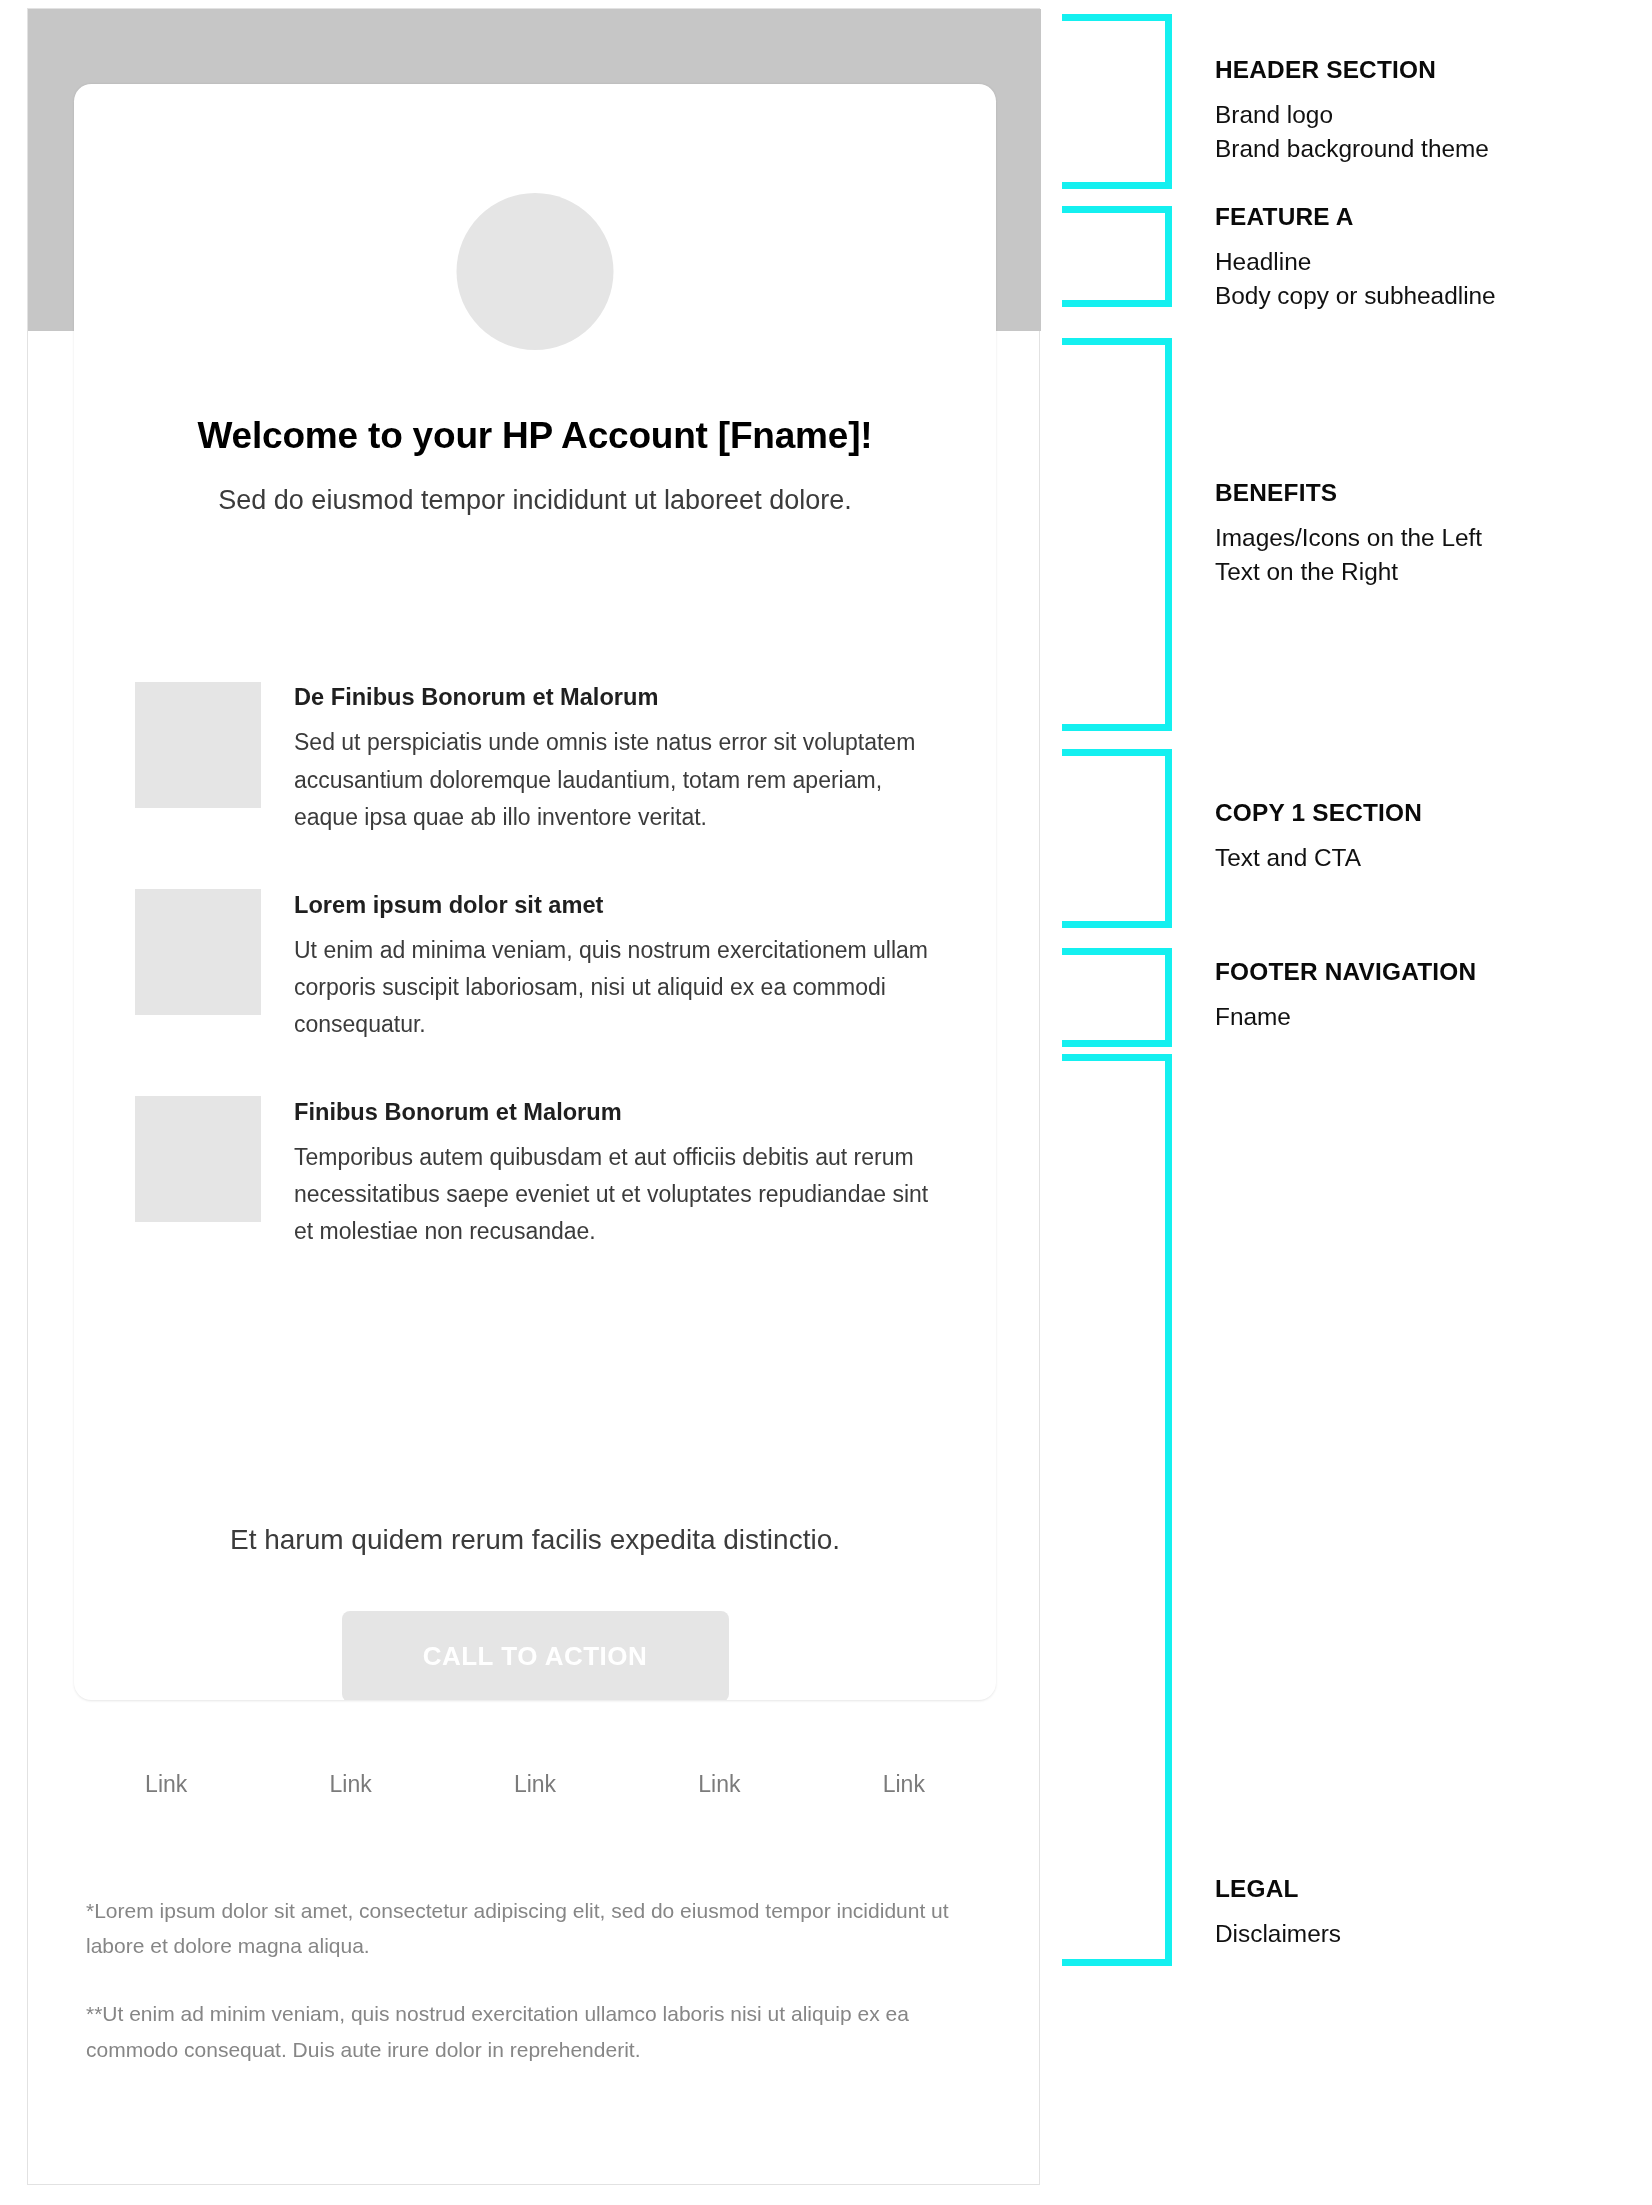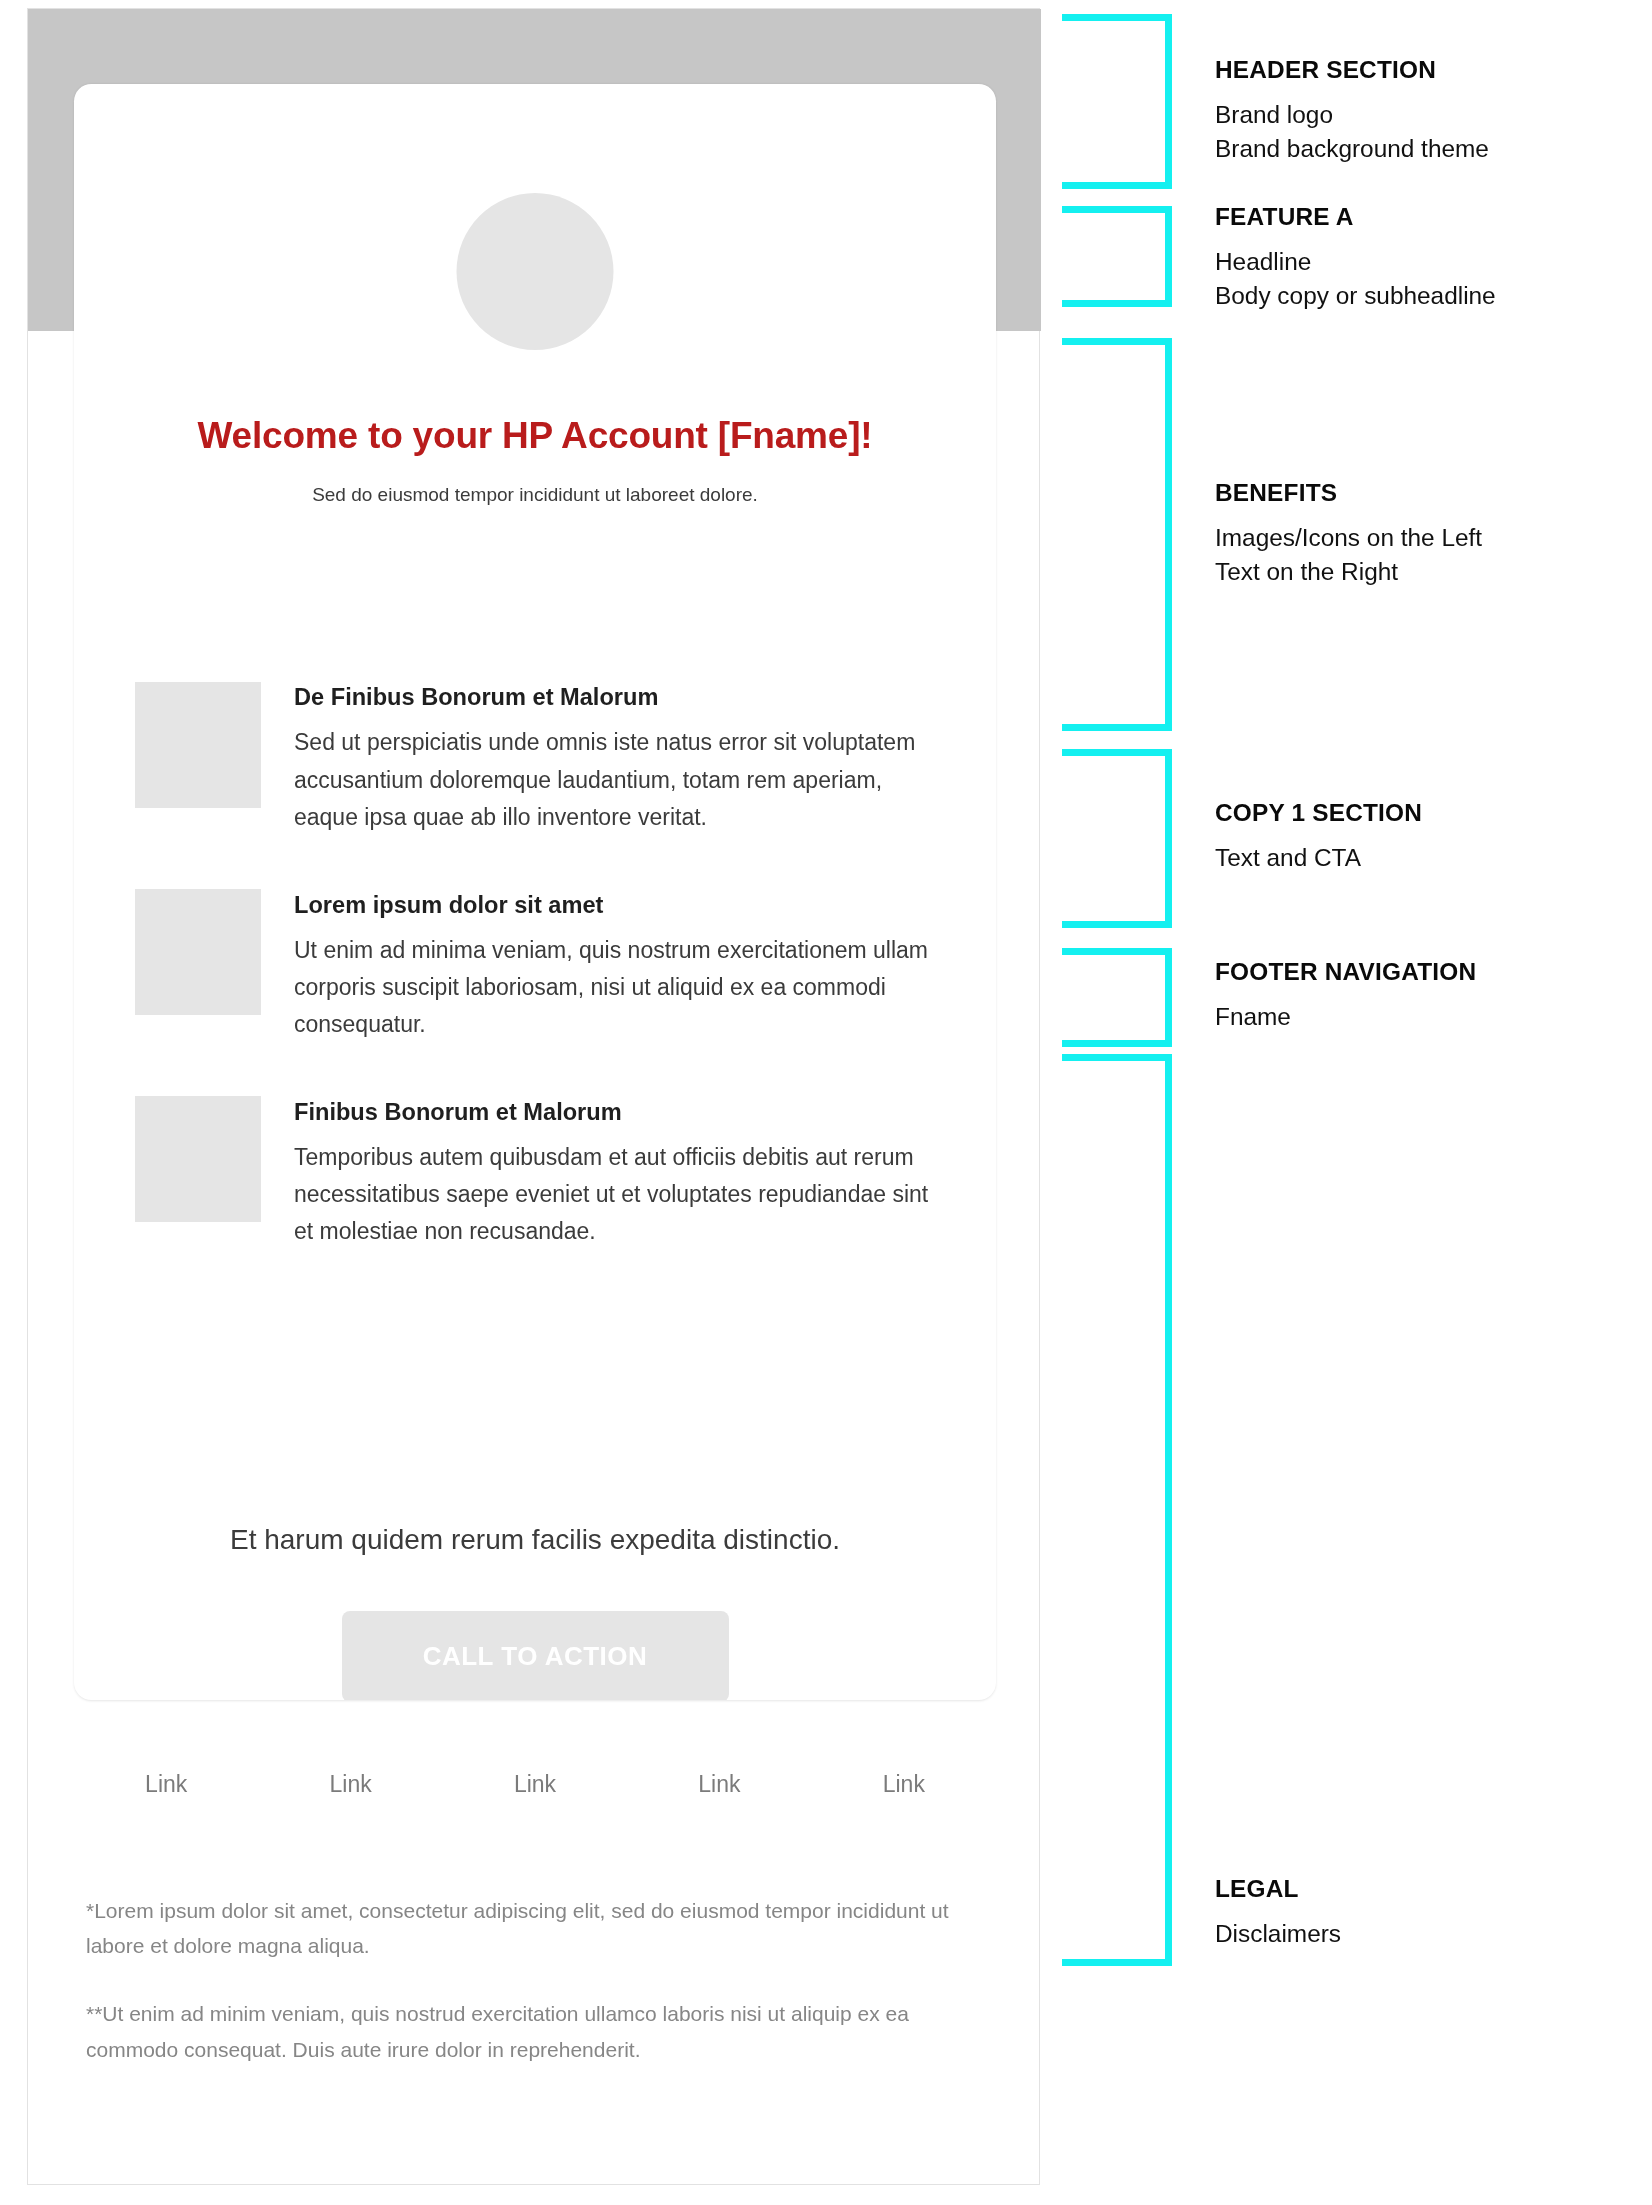--- a/index.html
+++ b/index.html
@@ -65,27 +65,27 @@
     position: absolute;
     left: 0;
     top: 330px;
     width: 100%;
     text-align: center;
     padding: 0 44px;
   }
   .hero-title {
     font-size: 37px;
     font-weight: bold;
-    color: #b91c1c;
+    color: #000000;
     letter-spacing: -0.2px;
     line-height: 1.2;
   }
   .hero-sub {
     margin-top: 23.6px;
-    font-size: 19px;
+    font-size: 27px;
     color: #3b3b3b;
     line-height: 1.35;
   }
 
   .benefits {
     position: absolute;
     left: 61px;
     top: 598px;
     width: 810px;
   }

